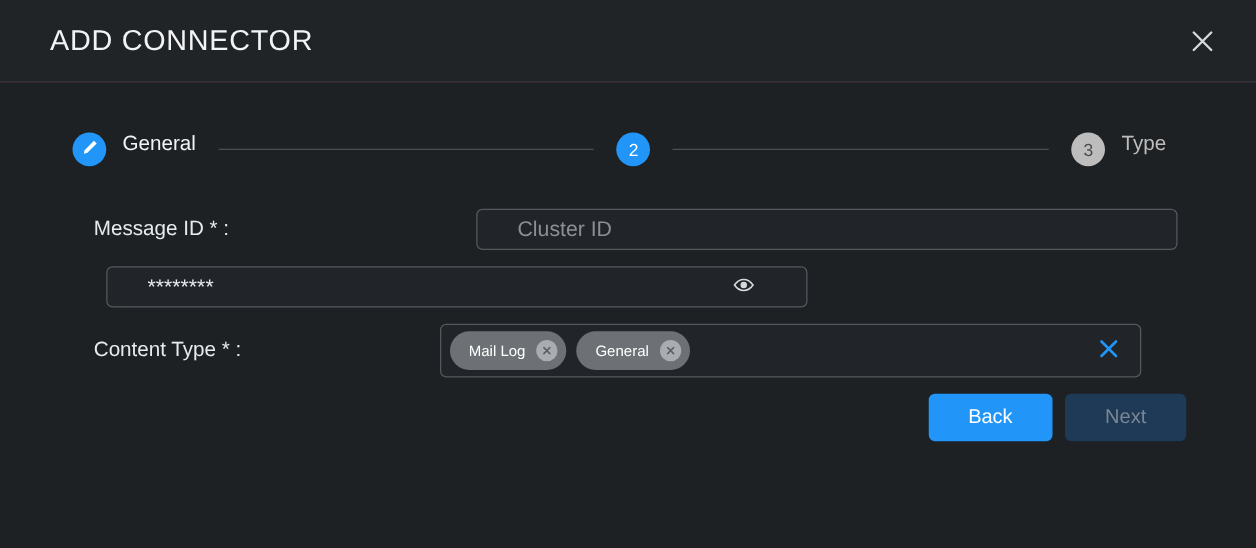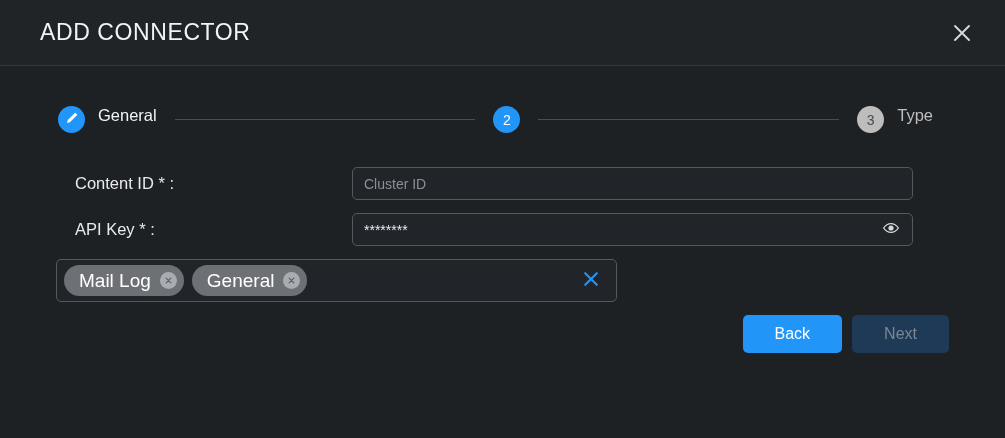--- a/index.html
+++ b/index.html
@@ -123,23 +123,24 @@
   .form-control { flex: 1 1 auto; max-width: 561px; }
 
   .text-input {
     width: 100%;
     height: 33px;
     background: #212428;
     border: 1px solid #55595d;
     border-radius: 5px;
     color: #e8eaed;
     font-family: "Liberation Sans", sans-serif;
-    font-size: 14px;
-    padding: 0 11px;
+    font-size: 17px;
+    padding: 0 32px;
     outline: none;
+    margin-left: 29px;
   }
   .text-input::placeholder { color: #8b9095; }
 
   .input-wrap { position: relative; width: 100%; }
 
   .eye-btn {
     position: absolute;
     right: 11px;
     top: 50%;
     transform: translateY(-50%);
@@ -171,21 +172,21 @@
     align-items: center;
     height: 31px;
     background: #6d7074;
     border-radius: 16px;
     padding: 0 7px 0 15px;
     margin-right: 8px;
     cursor: default;
   }
 
   .chip-label {
-    font-size: 19px;
+    font-size: 12px;
     color: #ffffff;
     margin-right: 9px;
     white-space: nowrap;
   }
 
   .chip-remove {
     width: 17px;
     height: 17px;
     border-radius: 50%;
     background: #a9acb0;
@@ -280,44 +281,44 @@
       <div class="step-line"></div>
 
       <div class="step">
         <div class="step-circle pending">3</div>
         <div class="step-label dim">Type</div>
       </div>
 
     </div>
 
     <div class="form-row">
-      <div class="form-label">Content ID * :</div>
+      <div class="form-label">Message ID * :</div>
       <div class="form-control">
         <input class="text-input" type="text" placeholder="Cluster ID" style="">
       </div>
     </div>
 
     <div class="form-row">
-      <div class="form-label">API Key * :</div>
       <div class="form-control">
         <div class="input-wrap">
           <input class="text-input" type="text" value="********" style="">
           <button class="eye-btn">
             <span>
               <svg width="20" height="20" viewBox="0 0 20 20">
                 <path d="M10 5.6 C5.6 5.6 2.6 10 2.6 10 C2.6 10 5.6 14.4 10 14.4 C14.4 14.4 17.4 10 17.4 10 C17.4 10 14.4 5.6 10 5.6 Z" fill="none" stroke="#d6d9dc" stroke-width="1.3"></path>
                 <circle cx="10" cy="10" r="2.6" fill="#d6d9dc"></circle>
               </svg>
             </span>
           </button>
         </div>
       </div>
     </div>
 
     <div class="form-row">
+      <div class="form-label">Content Type * :</div>
       <div class="form-control">
         <div class="chips-field">
 
           <div class="chip">
             <span class="chip-label">Mail Log</span>
             <span class="chip-remove">
               <svg width="11" height="11" viewBox="0 0 12 12">
                 <path d="M3.4 3.4 L8.6 8.6 M8.6 3.4 L3.4 8.6" stroke="#5c5f63" stroke-width="1.3" stroke-linecap="round"></path>
               </svg>
             </span>

